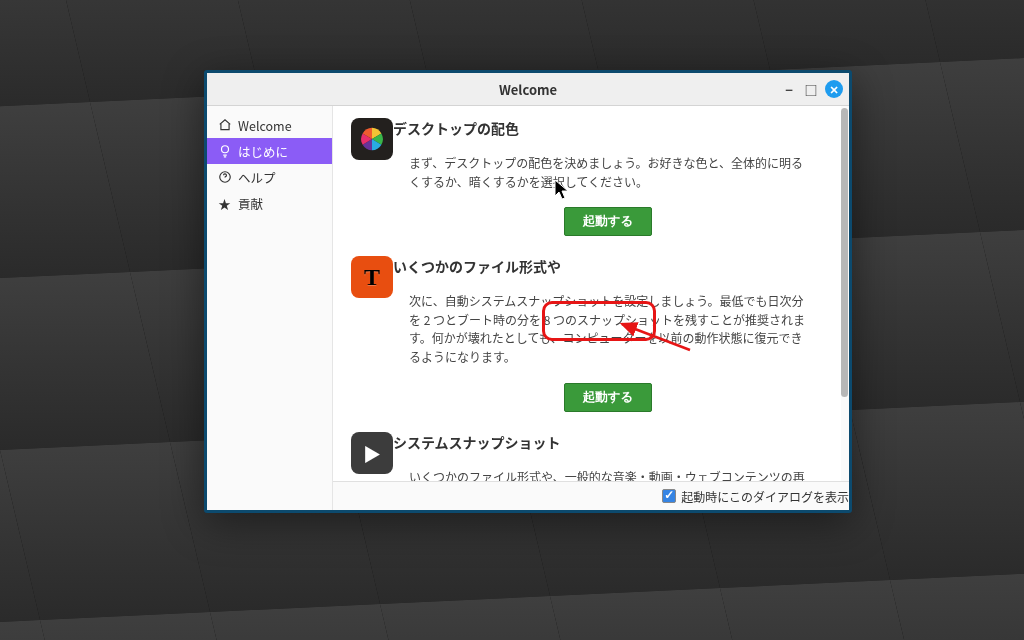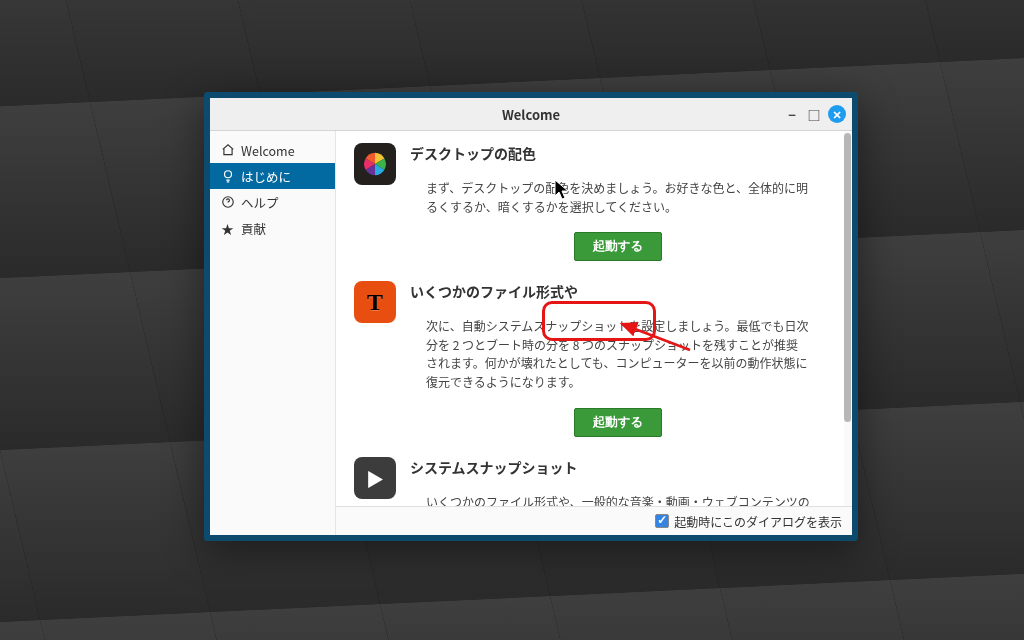--- a/index.html
+++ b/index.html
@@ -18,25 +18,25 @@
     width: 1024px;
     height: 640px;
     background: #000;
     overflow: hidden;
   }
   .desktop svg.tiles { position: absolute; inset: 0; width: 100%; height: 100%; display: block; }
   
   .window {
     position: absolute;
     left: 204px;
-    top: 92px;
+    top: 70px;
     width: 642px;
     height: 437px;
     background: #fafafa;
-    border: 6px solid #0c4a6e;
+    border: 3px solid #0c4a6e;
     border-radius: 3px;
     box-shadow: 0 10px 40px rgba(0,0,0,.45);
     display: flex;
     flex-direction: column;
   }
   .titlebar {
     height: 32px;
     flex: 0 0 32px;
     background: #efefef;
     border-bottom: 1px solid #d4d4d4;
@@ -80,21 +80,21 @@
     display: flex;
     align-items: center;
     gap: 6px;
     height: 26px;
     padding: 0 10px;
     font-size: 12.5px;
     cursor: pointer;
     color: #333;
   }
   .sidebar .item.active {
-    background: #0369a1;
+    background: #8b5cf6;
     color: #fff;
     text-align: center;
   }
   .sidebar .item .icon { width: 15px; display:inline-flex; justify-content:center; }
 
   .content-wrap {
     flex: 1 1 auto; position: relative; display: flex; flex-direction: column;
     min-width: 0;
   }
   .scroll-outer { flex: 1 1 auto; position: relative; overflow: hidden; }
@@ -108,21 +108,21 @@
   .scrollbar {
     position: absolute; right: 1px; top: 2px; bottom: 2px;
     width: 7px; background: transparent;
   }
   .scrollbar .thumb {
     position: absolute; left: 0; width: 7px;
     top: 0; height: 78%;
     background: #b7b7b7; border-radius: 4px;
   }
 
-  .section { display: flex; gap: 14px; margin-bottom: 20px; }
+  .section { display: flex; gap: 0; margin-bottom: 20px; }
   .section .thumb-icon {
     flex: 0 0 42px; width: 42px; height: 42px;
     border-radius: 8px;
     display: flex; align-items: center; justify-content: center;
   }
   .section .content-col { flex: 1 1 auto; }
   .section h3 { margin: 0 0 4px 0; font-size: 14px; font-weight: 700; }
   .section p  { margin: 16px; font-size: 12px; line-height: 1.55; color: #444; }
   .section .btn-row { display: flex; justify-content: center; margin-top: 10px; }
   .launch-btn {
@@ -143,21 +143,20 @@
     color:#000; font-family: Georgia, serif; font-weight:bold; font-size:24px;
     text-shadow: 0 1px 0 rgba(255,255,255,.25);
   }
   .ic-play { background:#3c3c3c; border-radius:8px; color:#fff; font-size:18px; }
 
   .footer {
     flex: 0 0 28px;
     border-top: 1px solid #e0e0e0;
     background: #fafafa;
     display: flex; align-items: center; justify-content: flex-end;
-    padding-right: 10px;
     font-size: 12px;
   }
   .footer input[type=checkbox]{
     appearance: none;
     width: 14px; height:14px; border:1px solid #888; border-radius:2px;
     background:#3584e4; position:relative; margin-right:5px;
   }
   .footer input[type=checkbox]::after{
     content:"✓"; color:#fff; position:absolute; top:-2px; left:1px; font-size:12px; font-weight:bold;
   }

